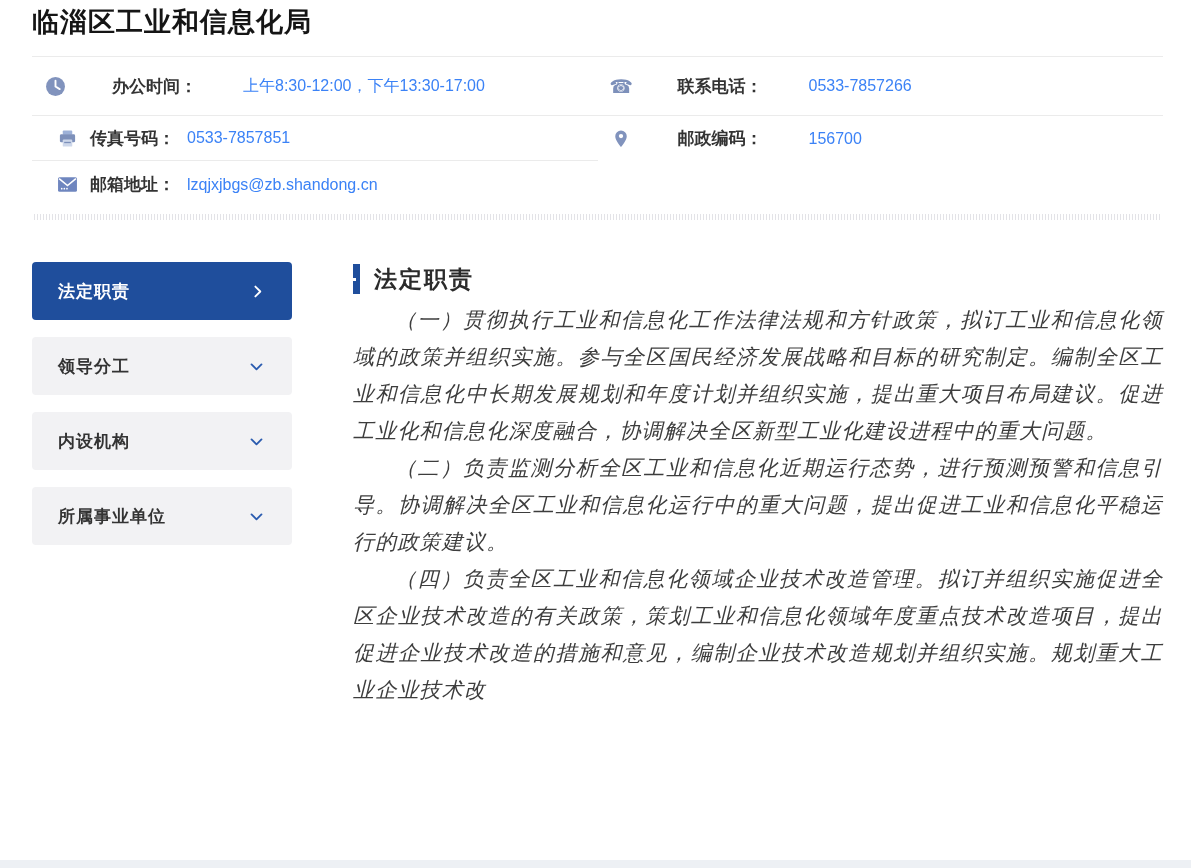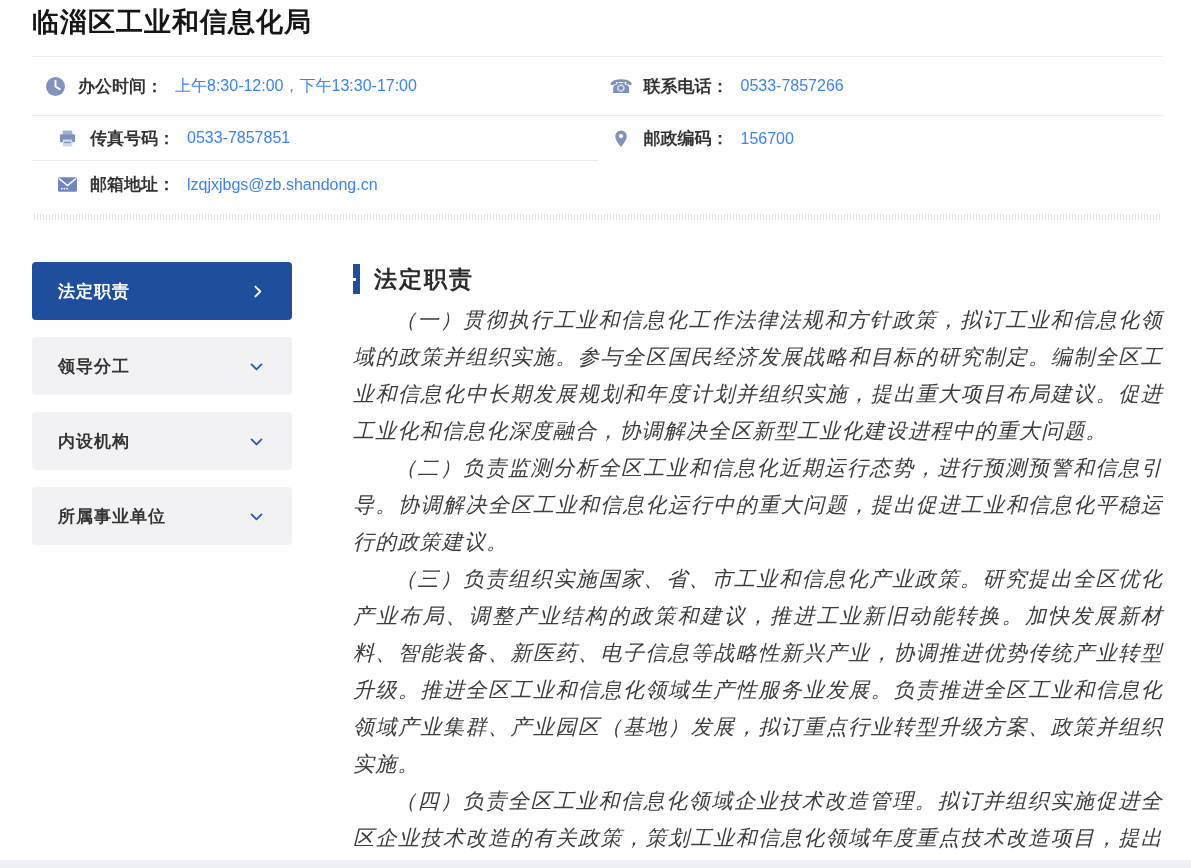--- a/index.html
+++ b/index.html
@@ -13,21 +13,21 @@
     margin:0;padding-top:4px;font-size:27px;font-weight:bold;color:#151515;
     letter-spacing:1px;
   }
   
   .contact{
     margin-top:16px;border-top:1px solid #ebebeb;
     display:grid;grid-template-columns:1fr 1fr;grid-template-rows:59px 45px 47px;
   }
   .c-cell{display:flex;align-items:center;border-bottom:1px solid #ebebeb;}
   .c-cell.last{border-bottom:none;}
-  .c-cell.left{padding-left:13px;}
+  .c-cell.left{padding-left:13px;gap:34px;}
   .c-cell.right{padding-left:25px;}
   .c-icon{width:21px;height:21px;flex:0 0 21px;display:inline-flex;align-items:center;justify-content:center;}
   .c-icon svg{display:block;}
   .uicon{font-size:19px;line-height:1;color:#7d90ba;}
   .c-label{font-size:17px;font-weight:bold;color:#333;margin-left:12px;white-space:nowrap;}
   .c-value{font-size:16px;color:#3b82f6;margin-left:12px;white-space:nowrap;}
   .hatch{
     height:6px;margin:6px 2px 0 2px;
     background:repeating-linear-gradient(90deg,#e3e3e7 0 1px,transparent 1px 3px);
   }
@@ -174,21 +174,20 @@
     <div class="main">
 
       <div class="main-head">
         <span class="h-bar"></span>
         <span class="h-title">法定职责</span>
       </div>
 
       <div class="article">
         <p>（一）贯彻执行工业和信息化工作法律法规和方针政策，拟订工业和信息化领域的政策并组织实施。参与全区国民经济发展战略和目标的研究制定。编制全区工业和信息化中长期发展规划和年度计划并组织实施，提出重大项目布局建议。促进工业化和信息化深度融合，协调解决全区新型工业化建设进程中的重大问题。</p>
         <p>（二）负责监测分析全区工业和信息化近期运行态势，进行预测预警和信息引导。协调解决全区工业和信息化运行中的重大问题，提出促进工业和信息化平稳运行的政策建议。</p>
-        <p>（三）负责组织实施国家、省、市工业和信息化产业政策。研究提出全区优化产业布局、调整产业结构的政策和建议，推进工业新旧动能转换。加快发展新材料、智能装备、新医药、电子信息等战略性新兴产业，协调推进优势传统产业转型升级。推进全区工业和信息化领域生产性服务业发展。负责推进全区工业和信息化领域产业集群、产业园区（基地）发展，拟订重点行业转型升级方案、政策并组织实施。</p>
         <p>（四）负责全区工业和信息化领域企业技术改造管理。拟订并组织实施促进全区企业技术改造的有关政策，策划工业和信息化领域年度重点技术改造项目，提出促进企业技术改造的措施和意见，编制企业技术改造规划并组织实施。规划重大工业企业技术改</p>
       </div>
 
     </div>
 
   </div>
 
 </div>
 
 <div class="bottom-band"></div>

